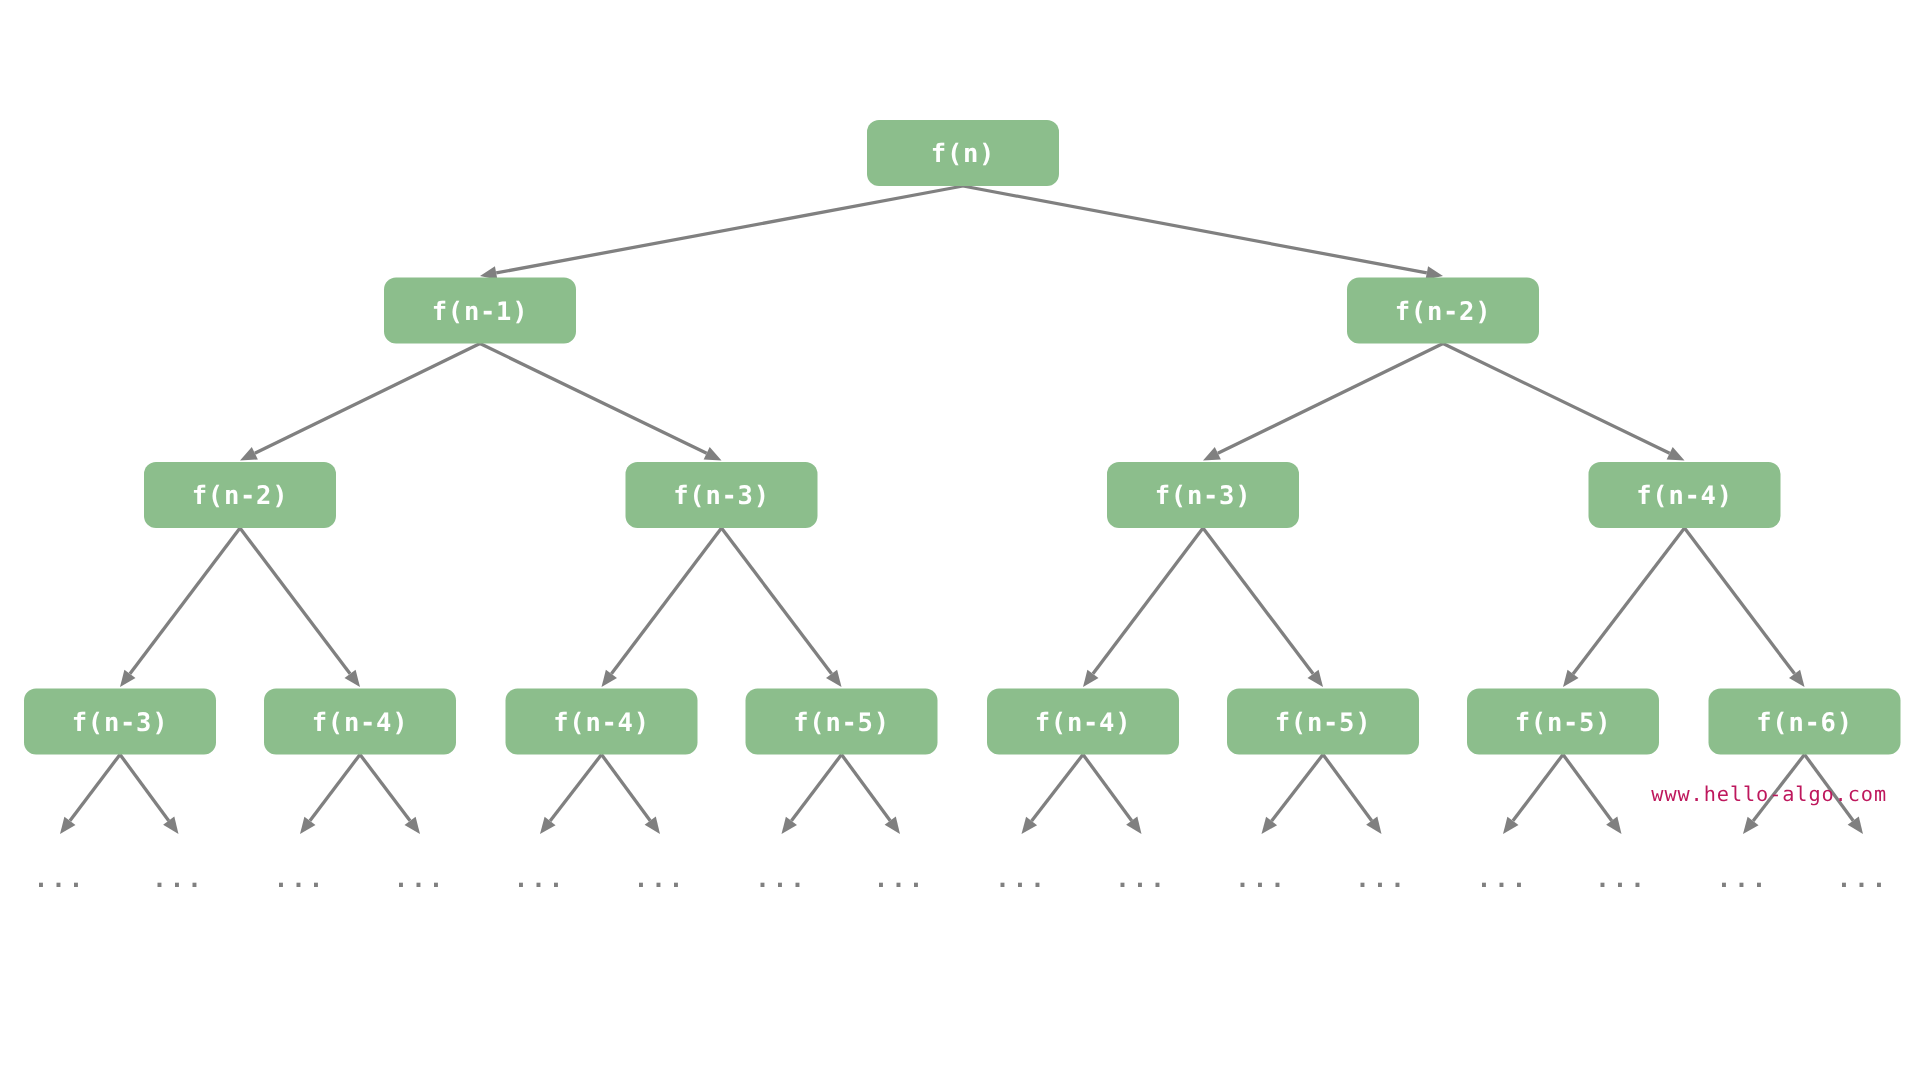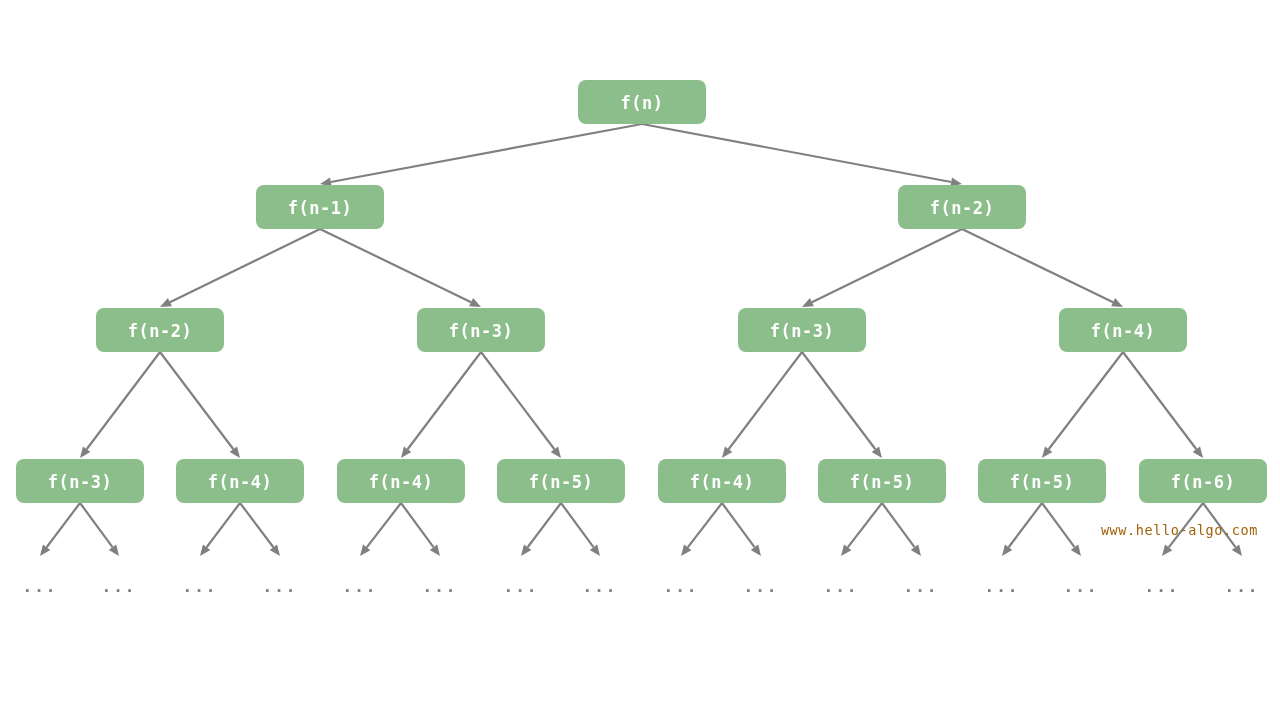--- a/index.html
+++ b/index.html
@@ -265,14 +265,14 @@
         <text x="681" y="586" fill="#808080" class="ellipsis-label">...</text>
         <text x="761" y="586" fill="#808080" class="ellipsis-label">...</text>
         <text x="841" y="586" fill="#808080" class="ellipsis-label">...</text>
         <text x="921" y="586" fill="#808080" class="ellipsis-label">...</text>
         <text x="1002" y="586" fill="#808080" class="ellipsis-label">...</text>
         <text x="1081" y="586" fill="#808080" class="ellipsis-label">...</text>
         <text x="1162" y="586" fill="#808080" class="ellipsis-label">...</text>
         <text x="1242" y="586" fill="#808080" class="ellipsis-label">...</text>
       </g>
   </svg>
-  <div class="watermark" style="color: #a16207;">www.hello-algo.com</div>
+  <div class="watermark" style="color: #be185d;">www.hello-algo.com</div>
 </div>
 
 </body></html>

